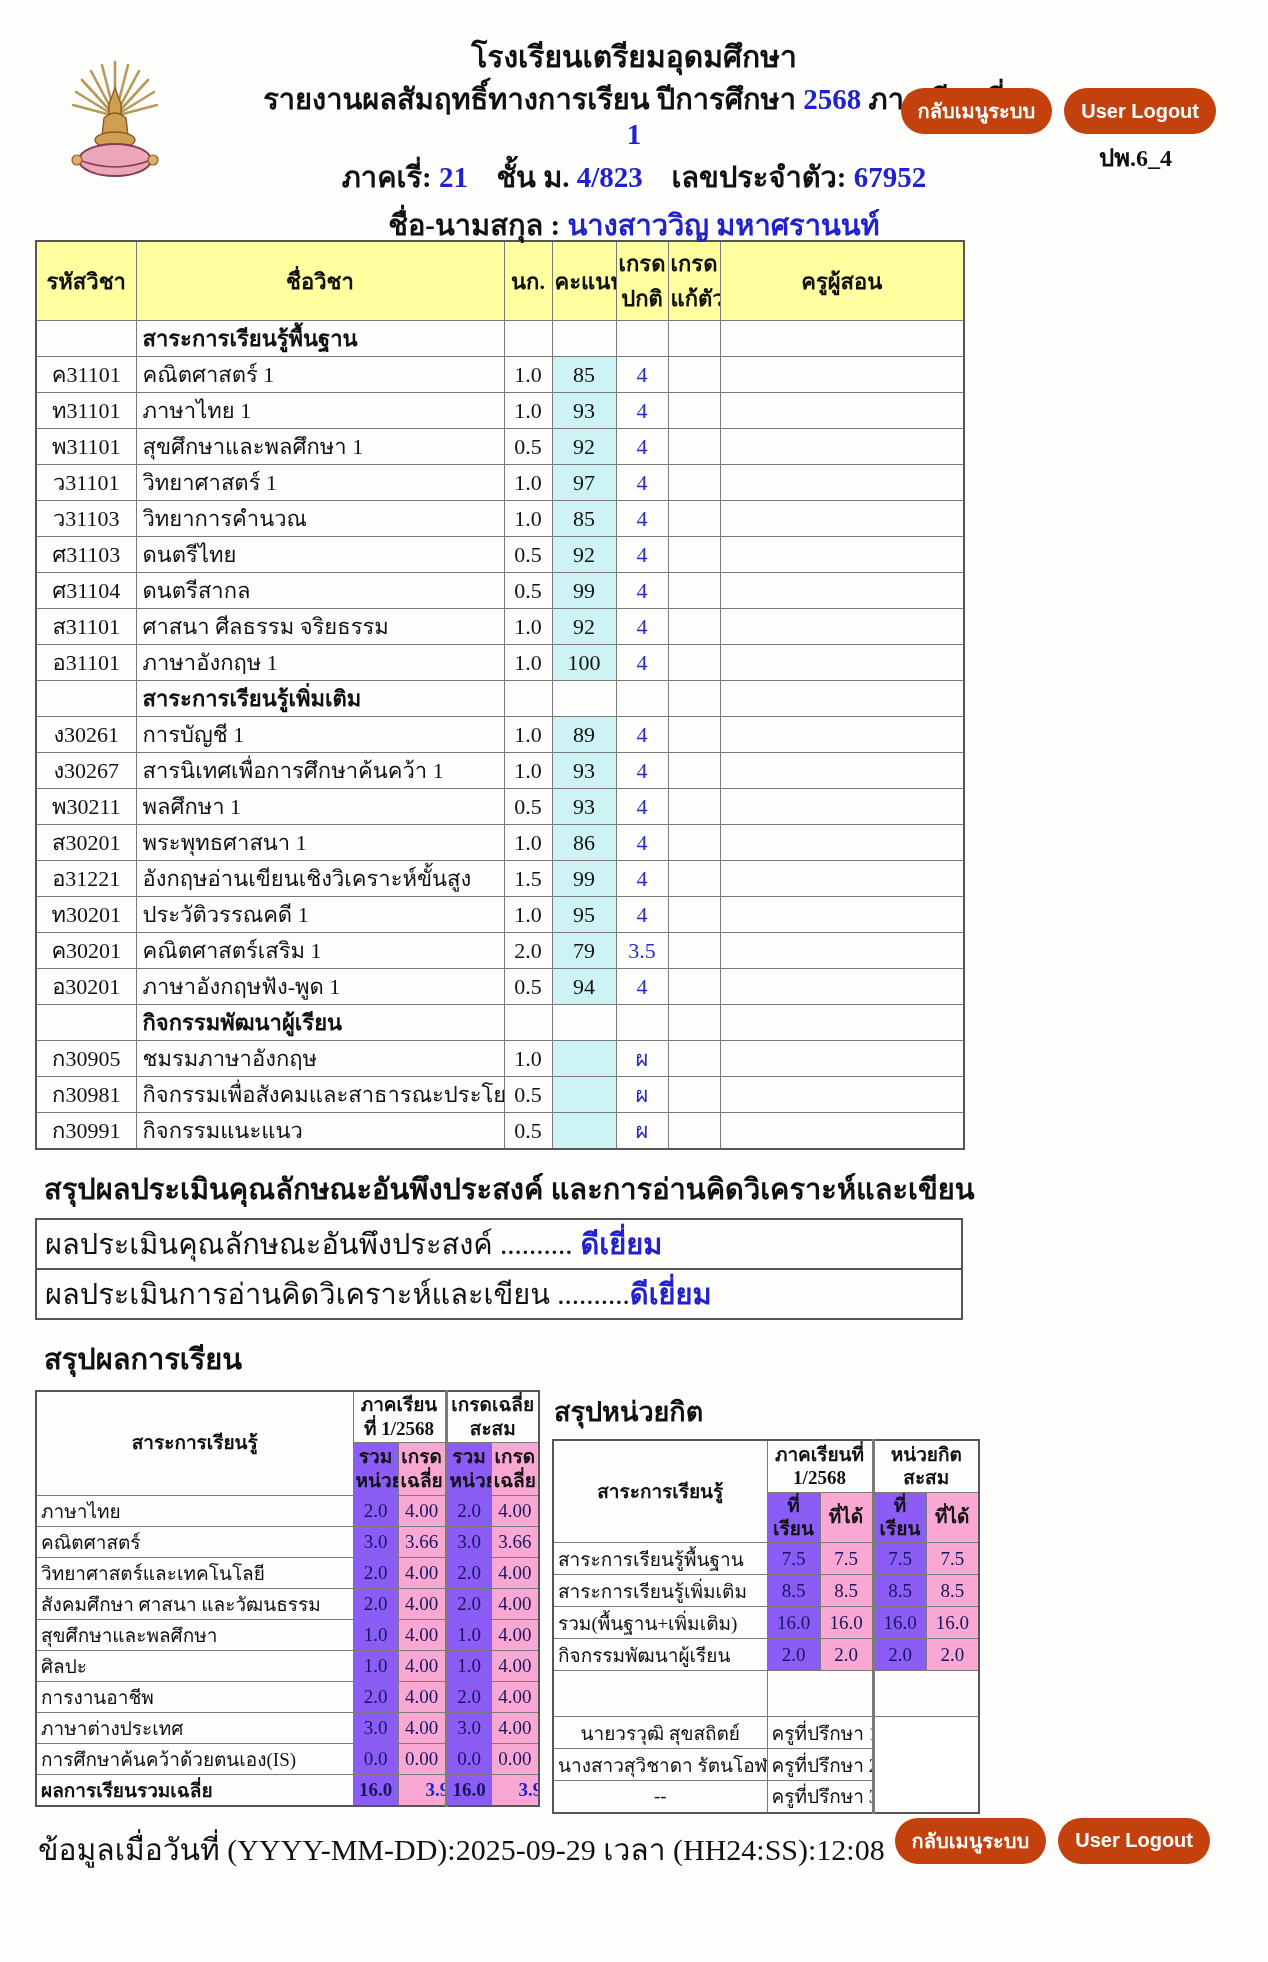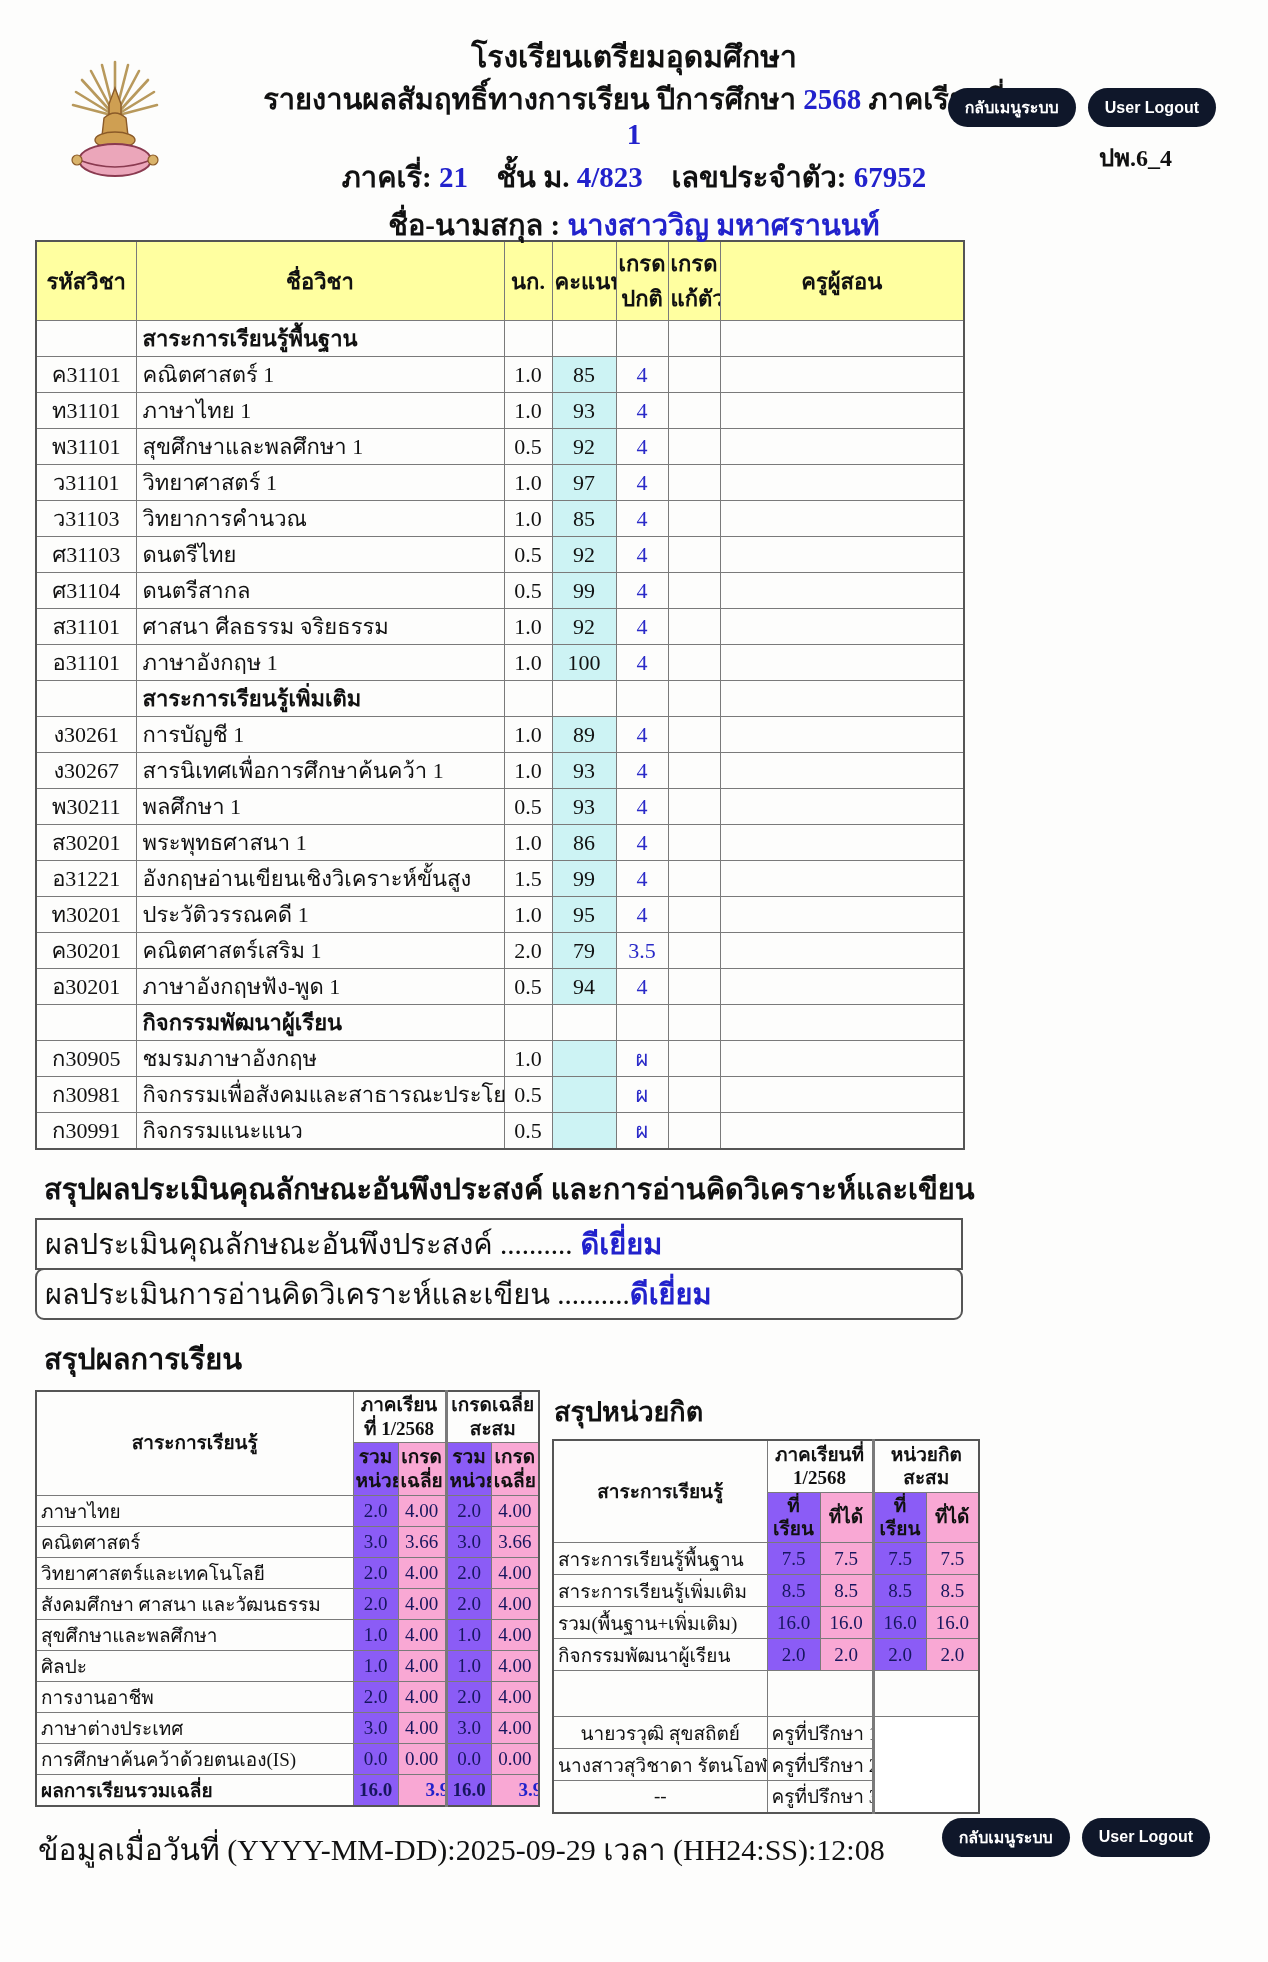--- a/index.html
+++ b/index.html
@@ -13,43 +13,43 @@
   .h1{font-size:30px;font-weight:bold;}
   .h2{font-size:29px;font-weight:bold;margin-top:8px;}
   .h3{font-size:29px;font-weight:bold;margin-top:2px;}
   .h4{font-size:29px;font-weight:bold;margin-top:10px;}
   .h5{font-size:29px;font-weight:bold;margin-top:14px;}
   .blue{color:#2222cc;}
   .sp{display:inline-block;width:14px;}
 
   .top-buttons{position:absolute;right:52px;top:88px;display:flex;gap:12px;
                font-family:"Liberation Sans",sans-serif;}
-  .pill{background:#0f172a;color:#fff;border:none;border-radius:999px;
-        padding:7px 17px;font-size:16px;font-weight:bold;cursor:pointer;
+  .pill{background:#c2410c;color:#fff;border:none;border-radius:999px;
+        padding:7px 17px;font-size:20px;font-weight:bold;cursor:pointer;
         font-family:"Liberation Sans",sans-serif;}
   .form-code{position:absolute;right:96px;top:138px;font-size:24px;font-weight:bold;}
 
   
   table.grades{border-collapse:collapse;table-layout:fixed;width:928px;margin:2px 0 0 35px;
                border:2px solid #555;}
   .grades th,.grades td{border:1px solid #7a7a7a;overflow:hidden;}
   .grades thead th{background:#ffffa0;font-size:22px;font-weight:bold;height:74px;padding:2px;}
   .grades td{height:36px;font-size:22px;padding:0 6px;box-sizing:border-box;white-space:nowrap;}
   .c-code{text-align:center;}
   .c-subj{text-align:left;}
   td.sec{font-weight:bold;}
   .c-cr,.c-score,.c-g{text-align:center;}
   .cyanbg{background:#cdf3f4;}
   .gblue{color:#2a2ac8;}
 
   
   .assess-heading{margin:16px 0 6px 44px;font-size:29px;font-weight:bold;}
   .assess-box{margin:0 305px 0 35px;border:2px solid #555;height:52px;display:flex;
               align-items:center;padding-left:8px;font-size:29px;width:928px;box-sizing:border-box;}
-  .assess-box + .assess-box{margin-top:-2px;border-radius:9px;}
+  .assess-box + .assess-box{margin-top:-2px;}
   .assess-val{font-weight:bold;margin-left:8px;}
 
   .summary-heading{margin:16px 0 8px 44px;font-size:29px;font-weight:bold;}
 
   
   .bottom{display:flex;margin-left:35px;gap:12px;align-items:flex-start;}
   table.gpa{border-collapse:collapse;table-layout:fixed;width:505px;border:2px solid #555;}
   .gpa th,.gpa td{border:1px solid #7a7a7a;font-size:19px;overflow:hidden;}
   .gpa thead th{font-weight:bold;padding:1px 2px;line-height:1.25;}
   .gpa thead .r1{height:46px;}

